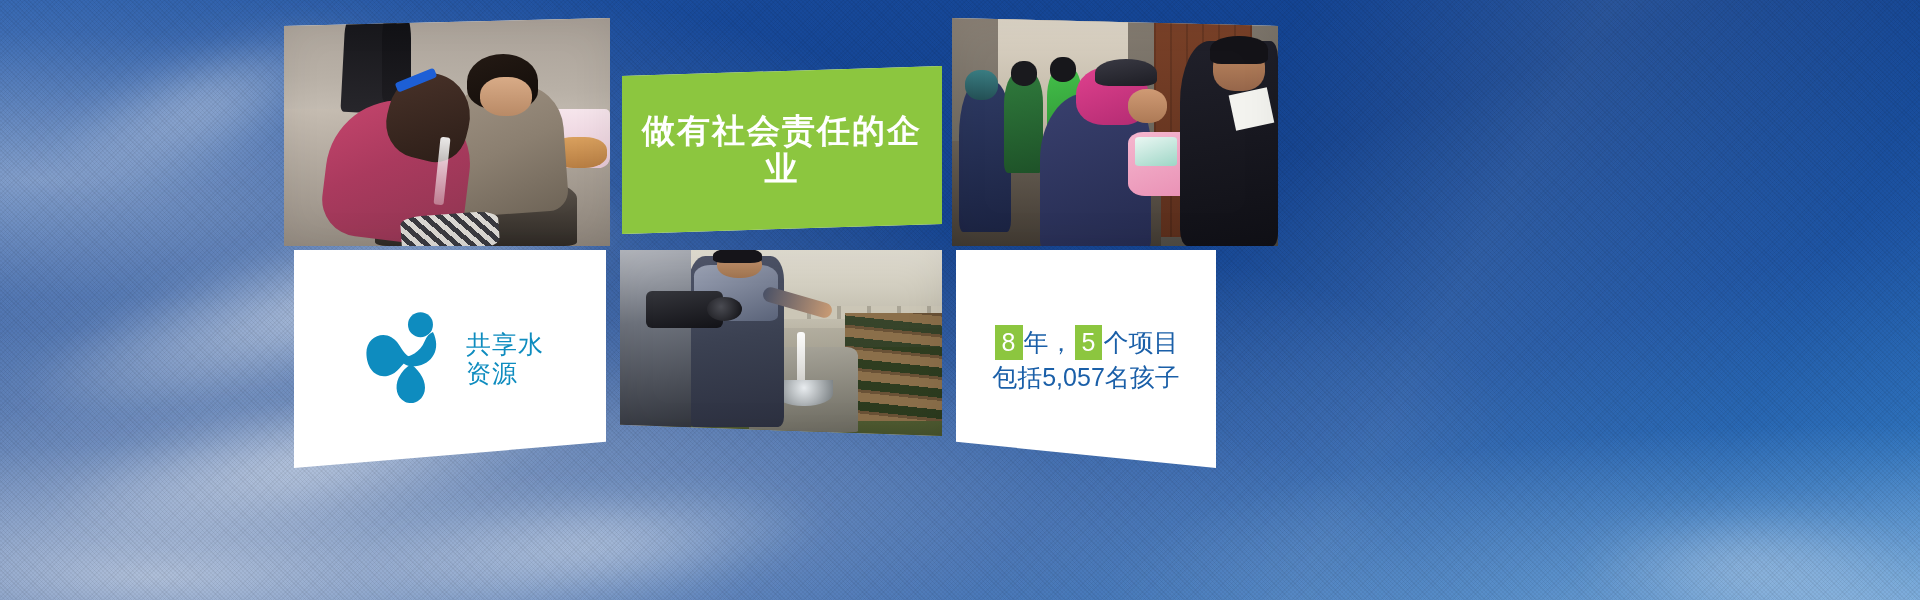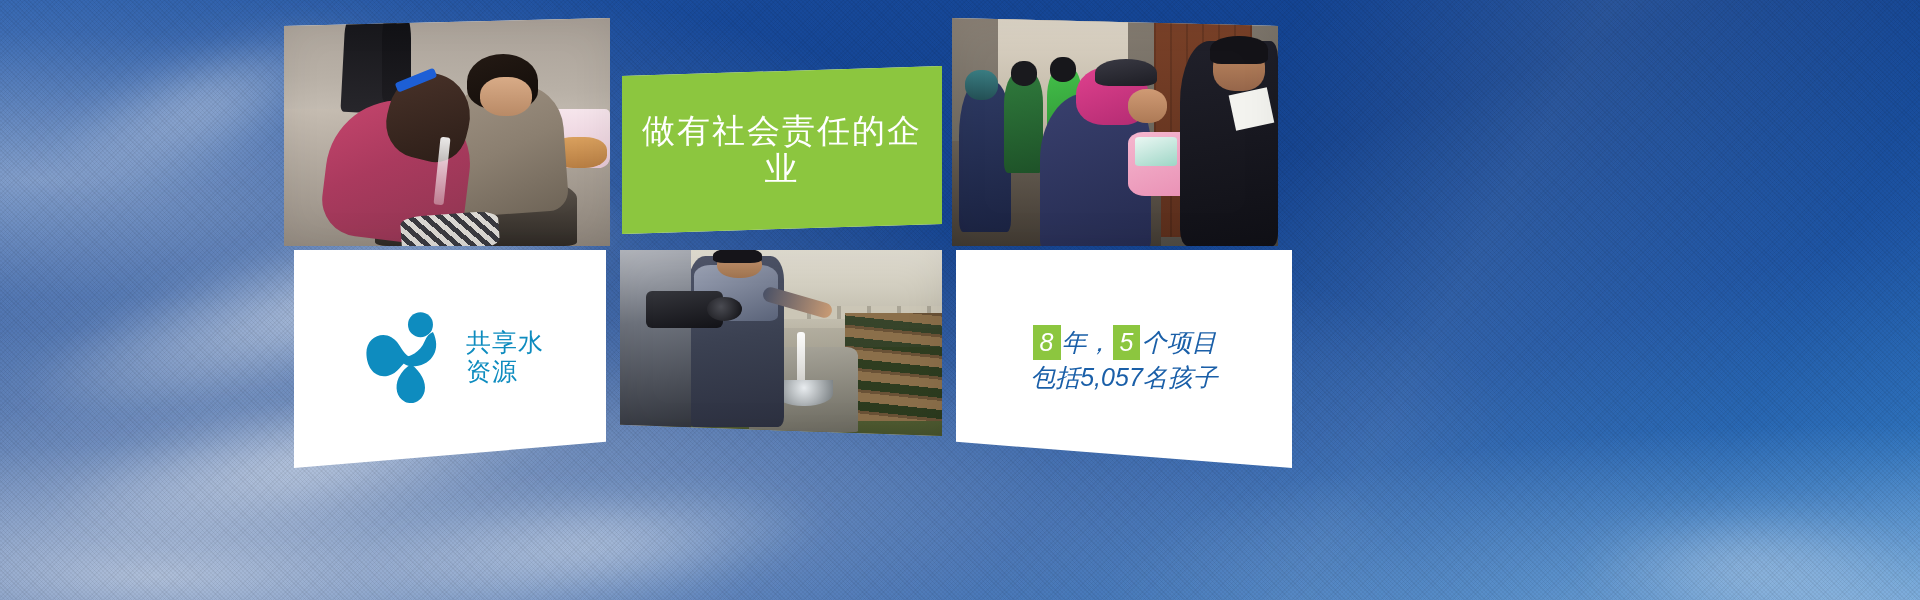--- a/index.html
+++ b/index.html
@@ -64,23 +64,22 @@
   
   .p-logo{
     left:294px;top:250px;width:312px;height:218px;
     clip-path:polygon(0% 0%, 100% 0%, 100% 88%, 0% 100%);
   }
   .p-photo4{
     left:620px;top:250px;width:322px;height:186px;
     clip-path:polygon(0% 0%, 100% 0%, 100% 100%, 0% 94%);
   }
   .p-stats{
-    left:956px;top:250px;width:336px;height:218px;
+    left:956px;top:250px;width:260px;height:218px;
     clip-path:polygon(0% 0%, 100% 0%, 100% 100%, 0% 88%);
-    font-style:italic;
   }
 
   
   .ph{position:absolute;inset:0;}
   .ph1{background:
       radial-gradient(38% 30% at 74% 66%, #f0e3da 0%, rgba(240,227,218,0) 70%),
       linear-gradient(183deg, #a9a097 0%, #b8b0a6 30%, #cdc5bb 55%, #9d948b 100%);}
   .ph1 .ground{position:absolute;left:0;top:40%;width:100%;height:60%;
       background:linear-gradient(175deg,#c6bdb2,#8d847a);}
   .ph1 .wetstone{position:absolute;left:28%;bottom:0;width:62%;height:30%;
@@ -187,28 +186,28 @@
       background:linear-gradient(175deg,#a8a59a,#6c6a60);border-radius:12% 10% 2% 2%;}
   .ph4 .basin{position:absolute;left:48%;top:70%;width:18%;height:14%;
       background:radial-gradient(circle at 50% 30%,#e8ecef,#6f7578);border-radius:0 0 48% 48%;}
   .ph4 .stream{position:absolute;left:55%;top:44%;width:2.6%;height:30%;
       background:linear-gradient(180deg,rgba(255,255,255,.95),rgba(255,255,255,.55));border-radius:3px;}
 
   
   .green-fill{position:absolute;inset:0;background:#8cc63f;}
   .green-txt{position:absolute;left:0;right:0;top:50%;transform:translateY(-50%);
     text-align:center;padding:0 18px;}
-  .green-cn{color:#ffffff;font-size:33px;letter-spacing:2px;line-height:1.15;font-weight:400;}
+  .green-cn{color:#ffffff;font-size:33px;letter-spacing:2px;line-height:1.15;font-weight:700;}
   .green-en{color:#dfeec4;font-size:15px;letter-spacing:.3px;margin-top:6px;}
 
   
   .logo-wrap{position:absolute;left:0;right:0;top:50%;transform:translateY(-50%);
     display:flex;align-items:center;justify-content:center;gap:6px;}
   .logo-mark{width:104px;height:104px;flex:none;}
-  .logo-txt{color:#0e8cbf;font-family:Liberation Mono, monospace;
+  .logo-txt{color:#0e8cbf;font-family:Liberation Sans, sans-serif;
     font-size:25px;line-height:1.18;letter-spacing:1px;}
 
   
   .stats{position:absolute;left:0;right:0;top:50%;transform:translateY(-50%);
     text-align:center;color:#1a5fa8;font-size:25px;line-height:1.28;white-space:nowrap;}
   .stats .hl{background:#8cc63f;color:#fff;padding:1px 7px 2px;margin:0 1px;display:inline-block;}
   .stats .l1{margin-bottom:1px;}
 
   .edge-shadow{position:absolute;inset:0;pointer-events:none;
     box-shadow:inset 0 0 40px rgba(0,0,0,.08);}

